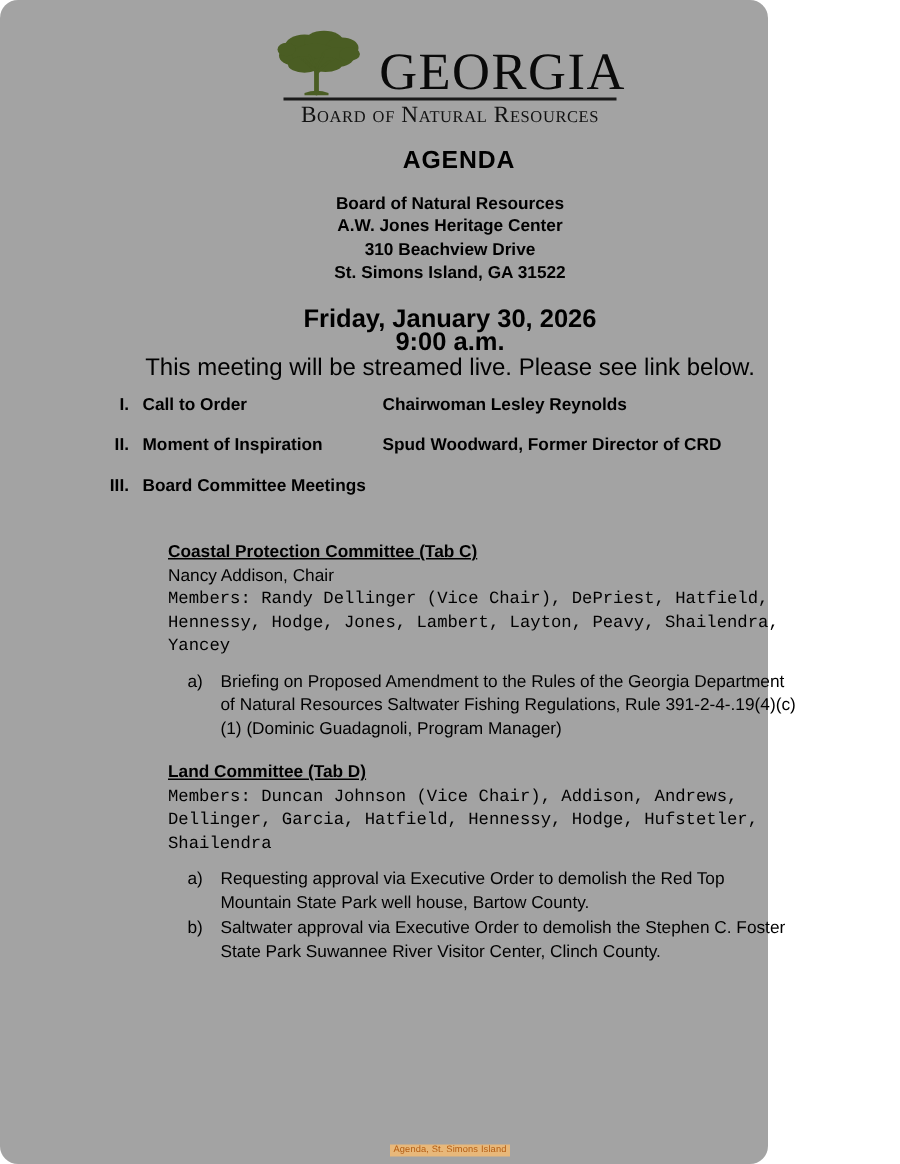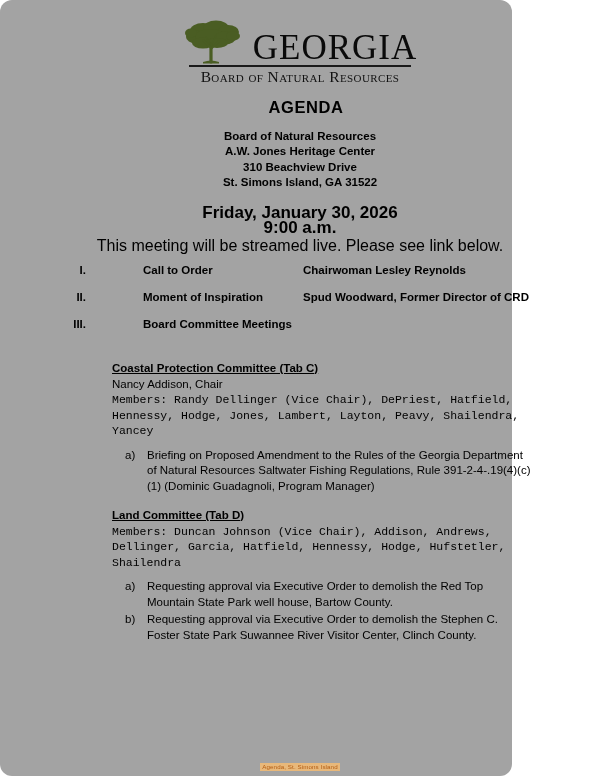--- a/index.html
+++ b/index.html
@@ -122,21 +122,20 @@
     text-align: right;
     font-size: 11.5px;
     font-weight: bold;
     padding-right: 9px;
   }
   .roman-label {
     font-size: 11.5px;
     font-weight: bold;
     width: 160px;
     flex: 0 0 160px;
-    margin-left: 48px;
   }
   .roman-person {
     font-size: 11.5px;
     font-weight: bold;
   }
 
   
   .committees {
     position: absolute;
     left: 112px;
@@ -282,21 +281,21 @@
     <div class="committee">
       <div class="committee-heading">Land Committee (Tab D)</div>
       <div class="committee-members">Members: Duncan Johnson (Vice Chair), Addison, Andrews, Dellinger, Garcia, Hatfield, Hennessy, Hodge, Hufstetler, Shailendra</div>
       <div class="sub-list">
         <div class="sub-item">
           <div class="sub-marker">a)</div>
           <div class="sub-text">Requesting approval via Executive Order to demolish the Red Top Mountain State Park well house, Bartow County.</div>
         </div>
         <div class="sub-item">
           <div class="sub-marker">b)</div>
-          <div class="sub-text">Requesting approval via Executive Order to demolish the Stephen C. Foster State Park Suwannee River Visitor Center, Clinch County.</div>
+          <div class="sub-text">Saltwater approval via Executive Order to demolish the Stephen C. Foster State Park Suwannee River Visitor Center, Clinch County.</div>
         </div>
       </div>
     </div>
 
   </div>
 
   <div class="footer-stamp">
     <div><span class="footer-line">Agenda, St. Simons Island</span></div>
     <div></div>
   </div>

